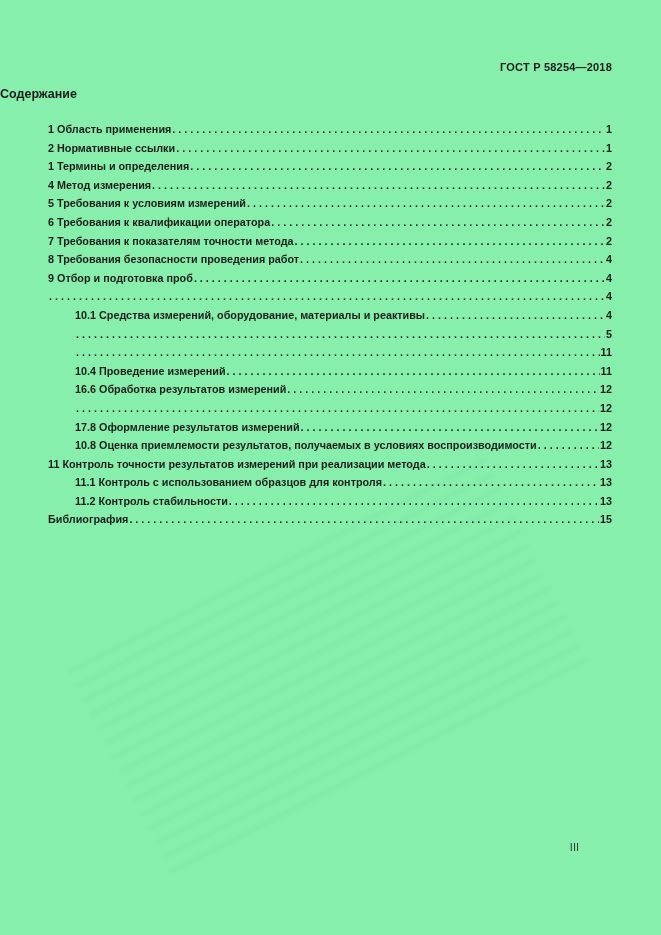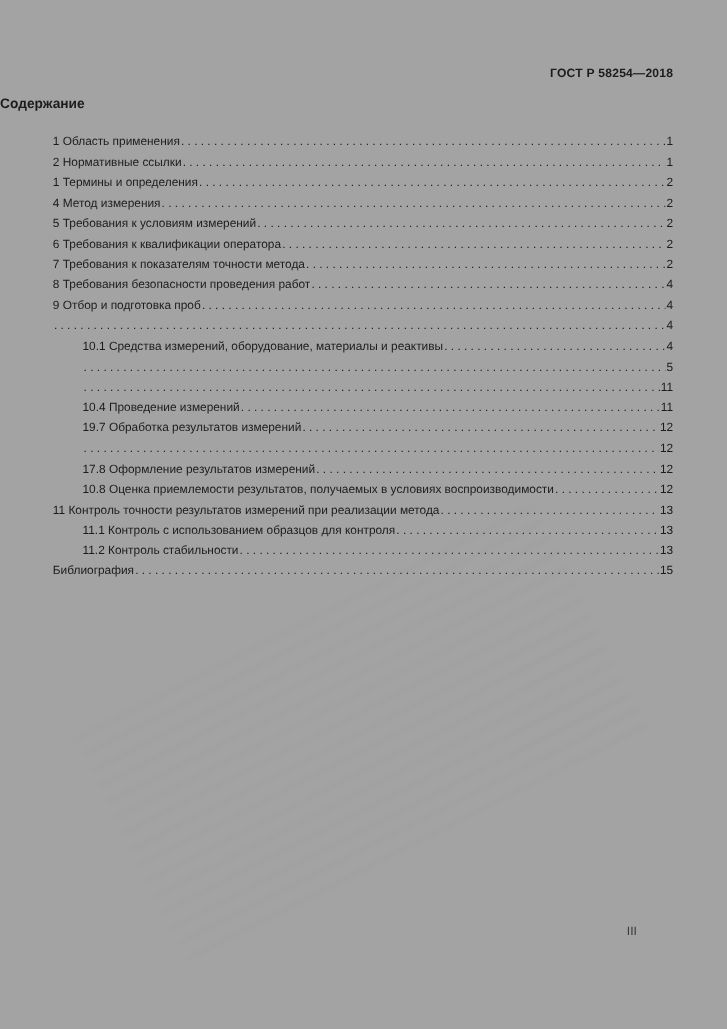--- a/index.html
+++ b/index.html
@@ -4,21 +4,21 @@
 <style>
   html, body {
     margin: 0;
     padding: 0;
     background: #ffffff;
   }
   .page {
     position: relative;
     width: 661px;
     height: 935px;
-    background: #a3a3a3;
+    background: #86efac;
     font-family: "Liberation Sans", sans-serif;
     color: #1c1c1c;
     overflow: hidden;
   }
   .doc-code {
     position: absolute;
     top: 61px;
     right: 49px;
     font-size: 11px;
     font-weight: bold;
@@ -31,20 +31,21 @@
     right: 0;
     text-align: left;
     font-size: 12.5px;
     font-weight: bold;
   }
   .toc {
     position: absolute;
     top: 120px;
     left: 48px;
     right: 49px;
+    font-weight: bold;
   }
   .toc-row {
     display: flex;
     align-items: baseline;
     font-size: 10.8px;
     line-height: 18.6px;
   }
   .toc-row.indent-1 {
     padding-left: 27px;
     justify-content: center;
@@ -180,21 +181,21 @@
     <span class="toc-page">11</span>
   </div>
 
   <div class="toc-row indent-1">
     <span class="toc-label">10.4 Проведение измерений</span>
     <span class="toc-dots"></span>
     <span class="toc-page">11</span>
   </div>
 
   <div class="toc-row indent-1">
-    <span class="toc-label">19.7 Обработка результатов измерений</span>
+    <span class="toc-label">16.6 Обработка результатов измерений</span>
     <span class="toc-dots"></span>
     <span class="toc-page">12</span>
   </div>
 
   <div class="toc-row indent-1">
     <span class="toc-dots"></span>
     <span class="toc-page">12</span>
   </div>
 
   <div class="toc-row indent-1">

